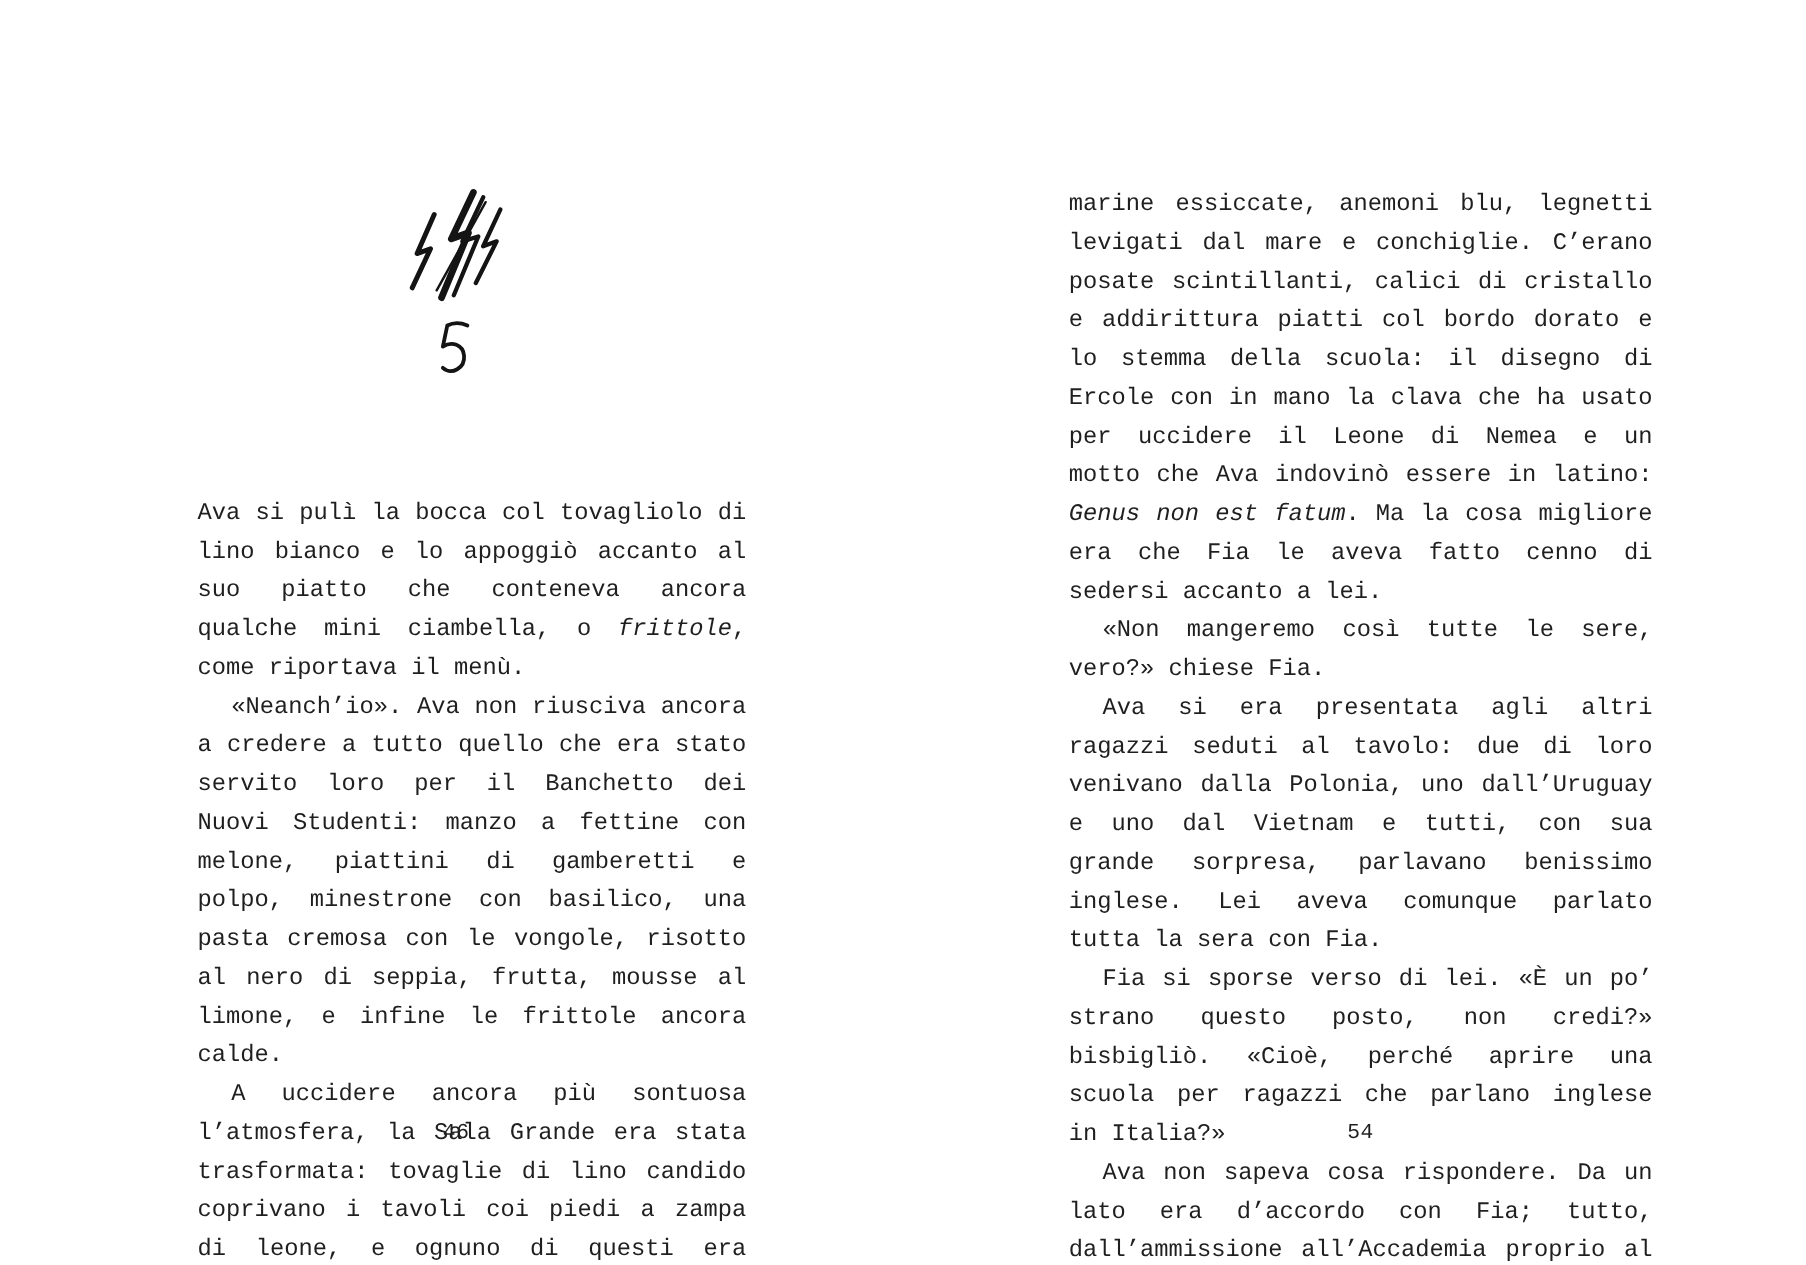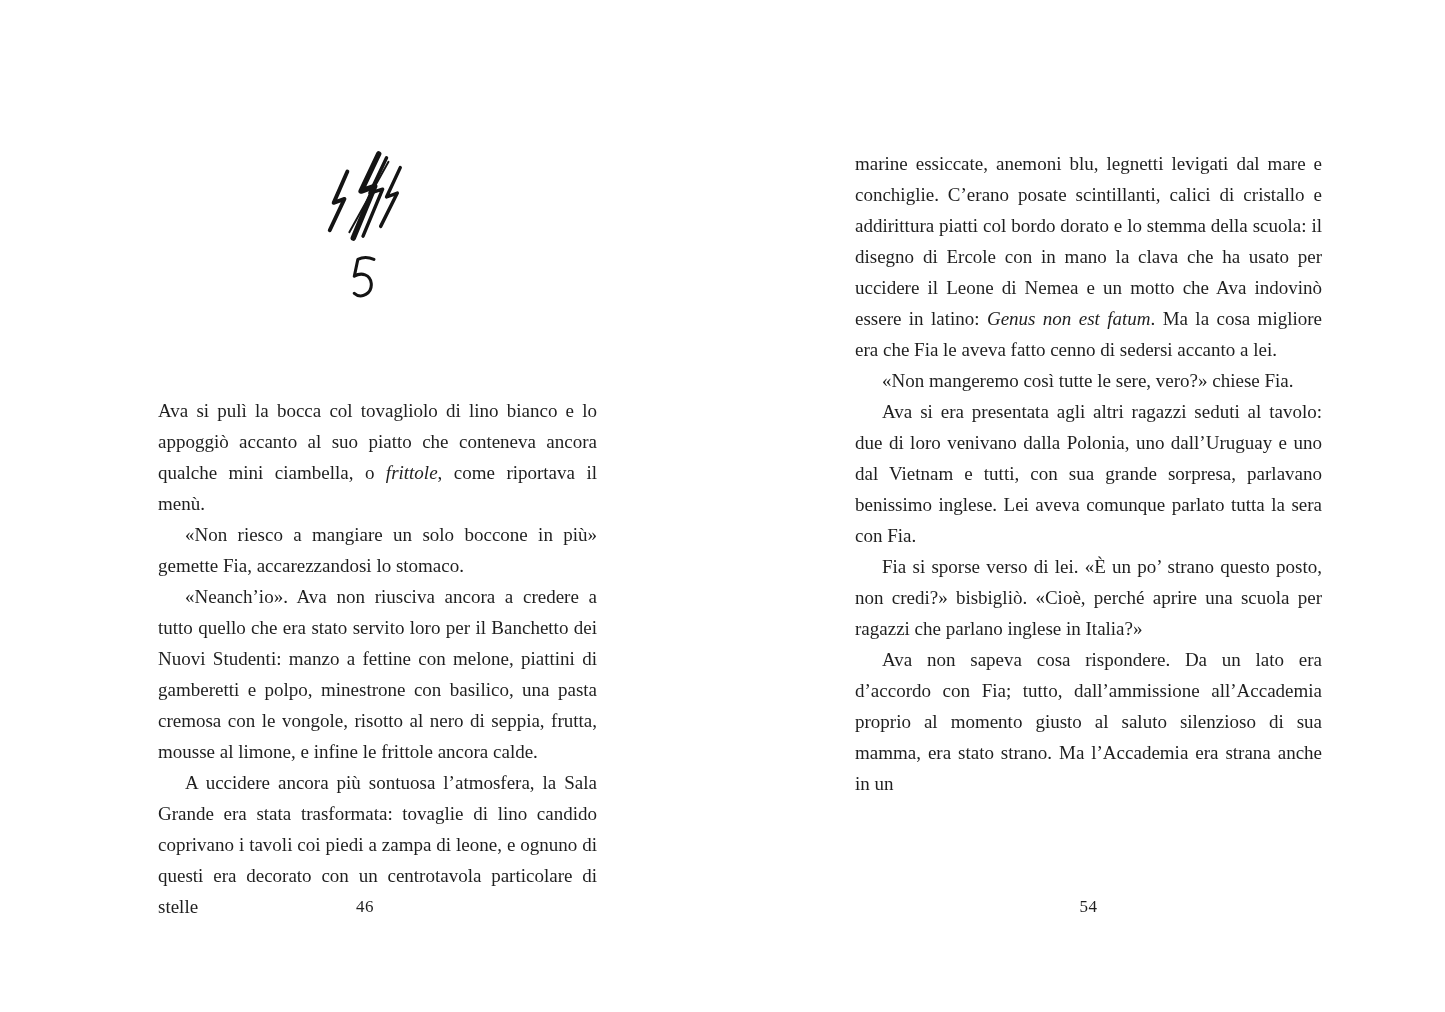--- a/index.html
+++ b/index.html
@@ -13,20 +13,21 @@
     height: 1012px;
     background: #ffffff;
     overflow: hidden;
     font-family: "Liberation Serif", "DejaVu Serif", serif;
     color: #1f1f1f;
   }
   .page {
     position: absolute;
     top: 0;
     height: 836px;
+    font-family: Liberation Mono, monospace;
   }
   .page.left  { left: 133px; width: 464px; }
   .page.right { left: 855px; width: 467px; }
 
   .ornament {
     position: absolute;
     top: 150px;
     left: 0;
     width: 100%;
     text-align: center;
@@ -79,21 +80,20 @@
       </span>
       <span class="num-wrap">
         <svg width="34" height="50" viewBox="0 0 36 56" fill="none" xmlns="http://www.w3.org/2000/svg">
           <path d="M 28 6 C 21 3 14 4 10 6 L 6 25 C 14 20 24 23 25 33 C 26 44 14 51 6 44" stroke="#141414" stroke-width="3.4" stroke-linecap="round" stroke-linejoin="round"></path>
         </svg>
       </span>
     </div>
 
     <div class="body-text">
         <p class="para"><span>Ava si pulì la bocca col tovagliolo di lino bianco e lo appoggiò accanto al suo piatto che conteneva ancora qualche mini ciambella, o </span><span class="it">frittole</span><span>, come riportava il menù.</span></p>
-        <p class="para indent"><span>«Non riesco a mangiare un solo boccone in più» gemette Fia, accarezzandosi lo stomaco.</span></p>
         <p class="para indent"><span>«Neanch’io». Ava non riusciva ancora a credere a tutto quello che era stato servito loro per il Banchetto dei Nuovi Studenti: manzo a fettine con melone, piattini di gamberetti e polpo, minestrone con basilico, una pasta cremosa con le vongole, risotto al nero di seppia, frutta, mousse al limone, e infine le frittole ancora calde.</span></p>
         <p class="para indent"><span>A uccidere ancora più sontuosa l’atmosfera, la Sala Grande era stata trasformata: tovaglie di lino candido coprivano i tavoli coi piedi a zampa di leone, e ognuno di questi era decorato con un centrotavola particolare di stelle</span></p>
       </div>
 
     <div class="page-num">46</div>
   </section>
 
   <section class="page right">
 
     <div class="body-text">

